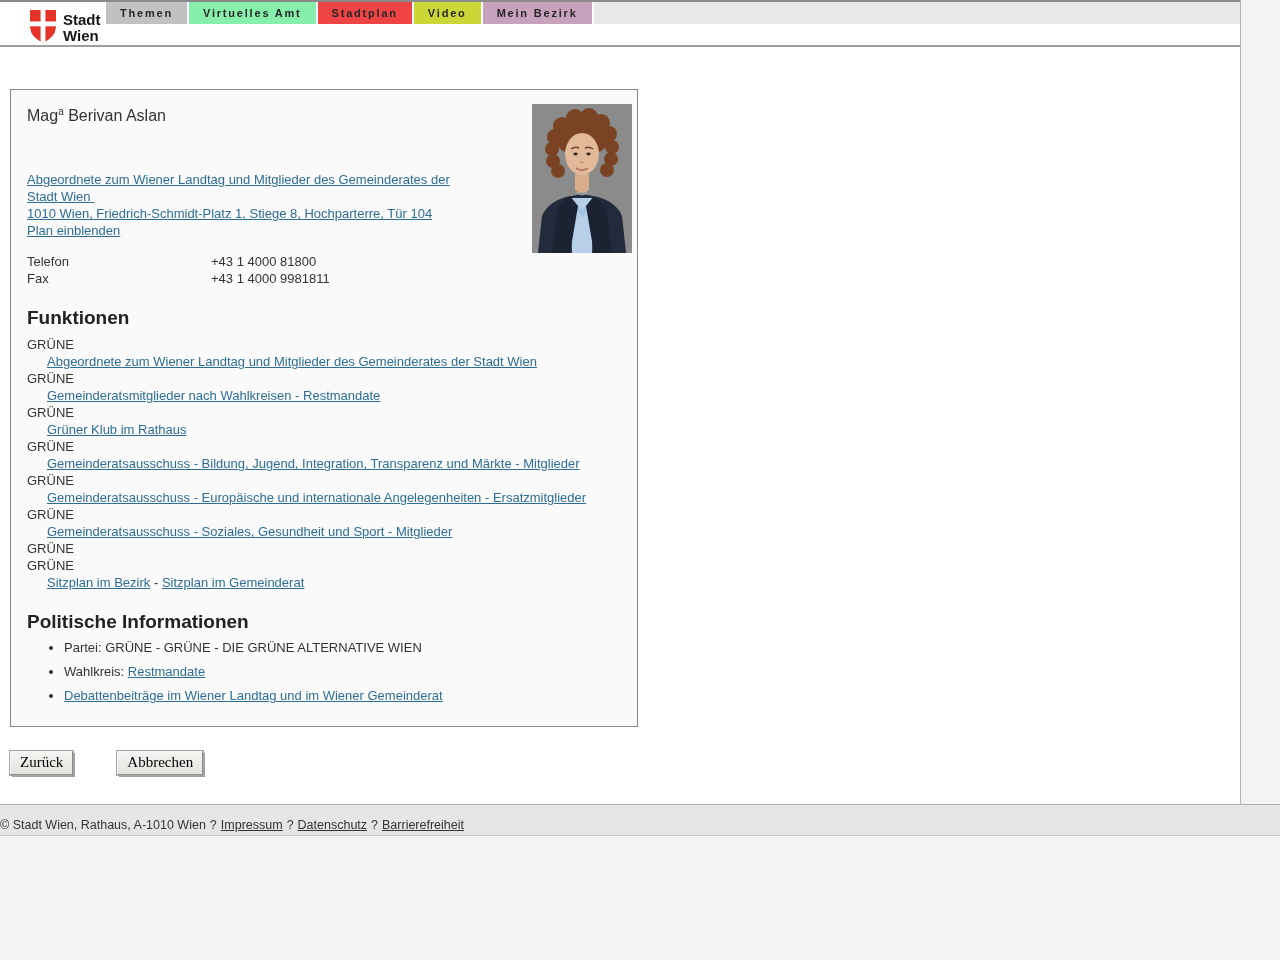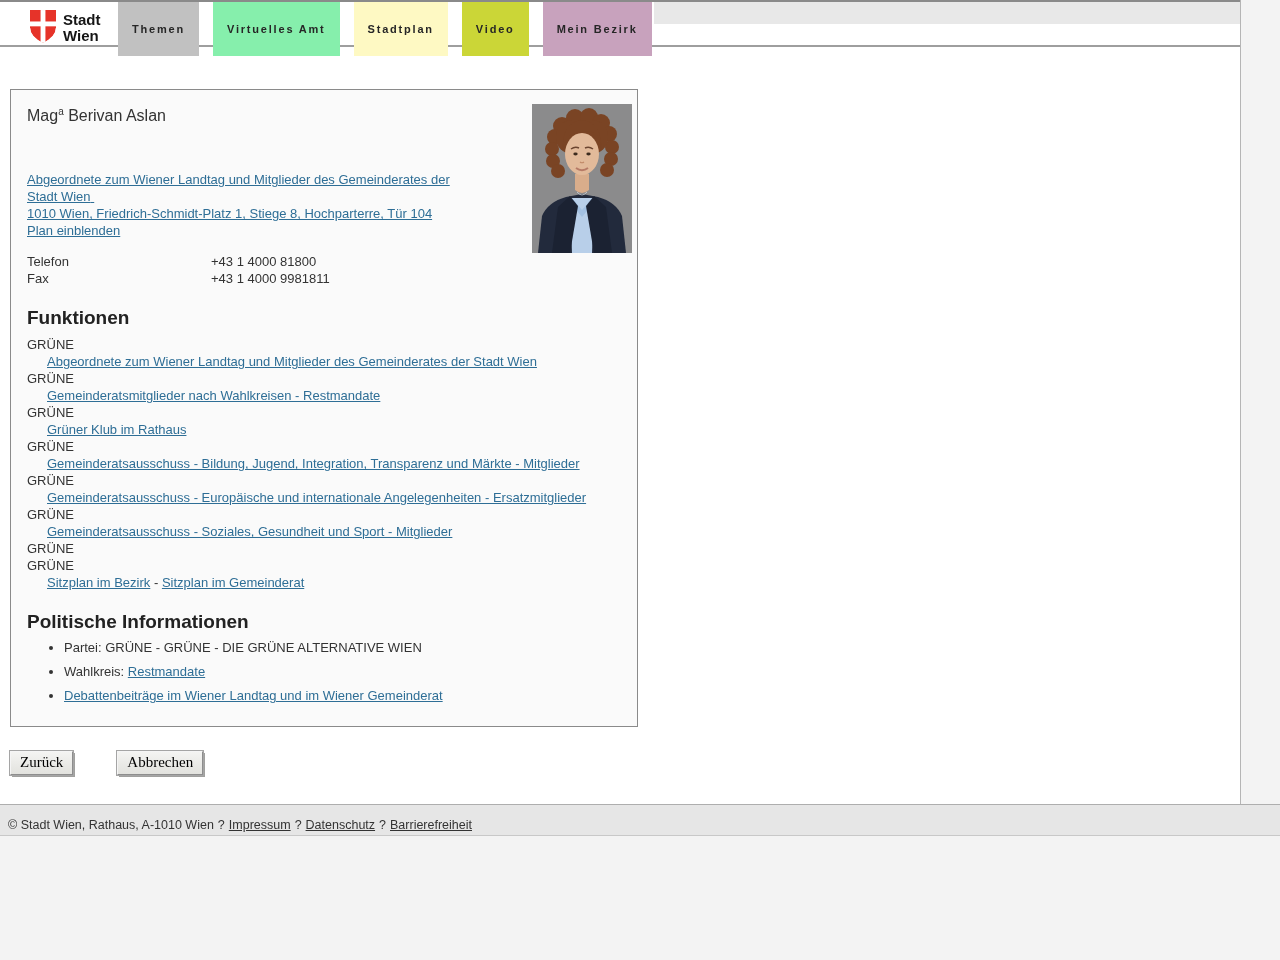--- a/index.html
+++ b/index.html
@@ -23,25 +23,24 @@
     background:#fff;
   }
   .logo{
     width:106px;box-sizing:border-box;padding:7px 0 0 30px;
     display:flex;align-items:center;gap:7px;cursor:pointer;
   }
   .logo-text{font-weight:700;font-size:15px;line-height:16px;color:#151515;padding-top:3px;}
   .tabs{display:flex;height:22px;flex:1;background:#fff;}
   .tab{
     display:block;height:22px;line-height:22px;
-    padding:16px 14px;margin-right:2px;
+    padding:0 14px;margin-right:2px;
     font-size:11px;font-weight:700;letter-spacing:1.8px;
     color:#262626;text-decoration:none;white-space:nowrap;
     cursor:pointer;
-    margin-left:12px;
   }
   .tab-filler{flex:1;background:#e8e8e8;height:22px;}
   
   main{min-height:715px;box-sizing:border-box;}
   .card{
     position:relative;
     width:628px;min-height:590px;box-sizing:border-box;
     margin:42px 0 0 10px;
     background:#fafafa;
     border:1px solid #8a8a8a;
@@ -75,21 +74,21 @@
     outline:1px solid #a5a5a5;
     box-shadow:2px 2px 0 #a0a09e;
     padding:2px 9px 3px;cursor:pointer;text-align:center;
   }
   
   footer.bar{
     width:1280px;height:32px;box-sizing:border-box;
     background:#e6e6e6;
     border-top:1px solid #aeaeae;
     border-bottom:1px solid #c8c8c8;
-    padding:0 0 3px 8px;
+    padding:0 0 3px 0;
     display:flex;align-items:flex-end;gap:4px;
     font-size:12.5px;color:#333;
   }
   footer.bar a{color:#333;}
 </style>
 </head>
 <body>
 
 <div class="content-col">
 
@@ -108,21 +107,21 @@
         </g>
       </svg>
       <div class="logo-text">
         <div>Stadt</div>
         <div>Wien</div>
       </div>
     </div>
     <nav class="tabs">
       <a class="tab" href="#" style="background: rgb(193, 193, 193);">Themen</a>
       <a class="tab" href="#" style="background: #86efac;">Virtuelles Amt</a>
-      <a class="tab" href="#" style="background: #fef9c3;">Stadtplan</a>
+      <a class="tab" href="#" style="background: #ef4444;">Stadtplan</a>
       <a class="tab" href="#" style="background: rgb(203, 214, 55);">Video</a>
       <a class="tab" href="#" style="background: rgb(200, 162, 189);">Mein Bezirk</a>
       <div class="tab-filler"></div>
     </nav>
   </header>
 
   <main>
     <section class="card">
 
       <svg class="portrait" viewBox="0 0 100 149" aria-hidden="true">

